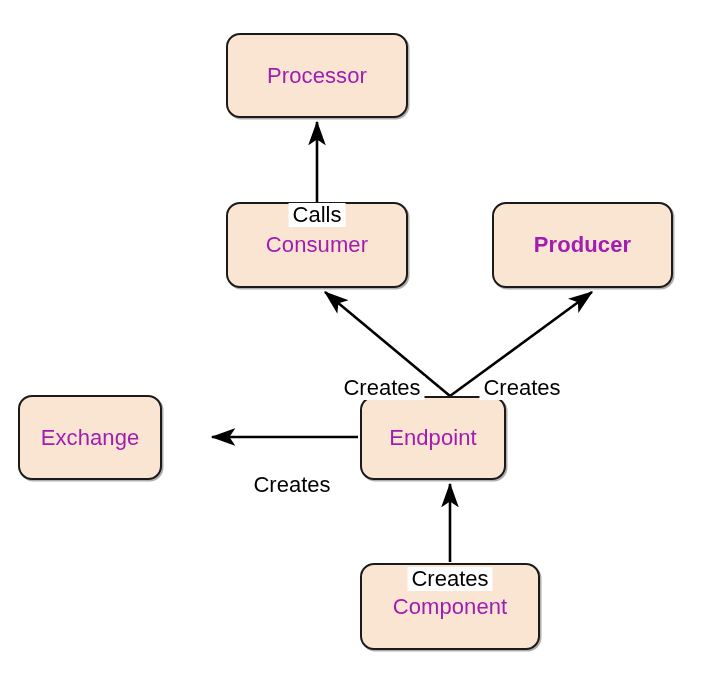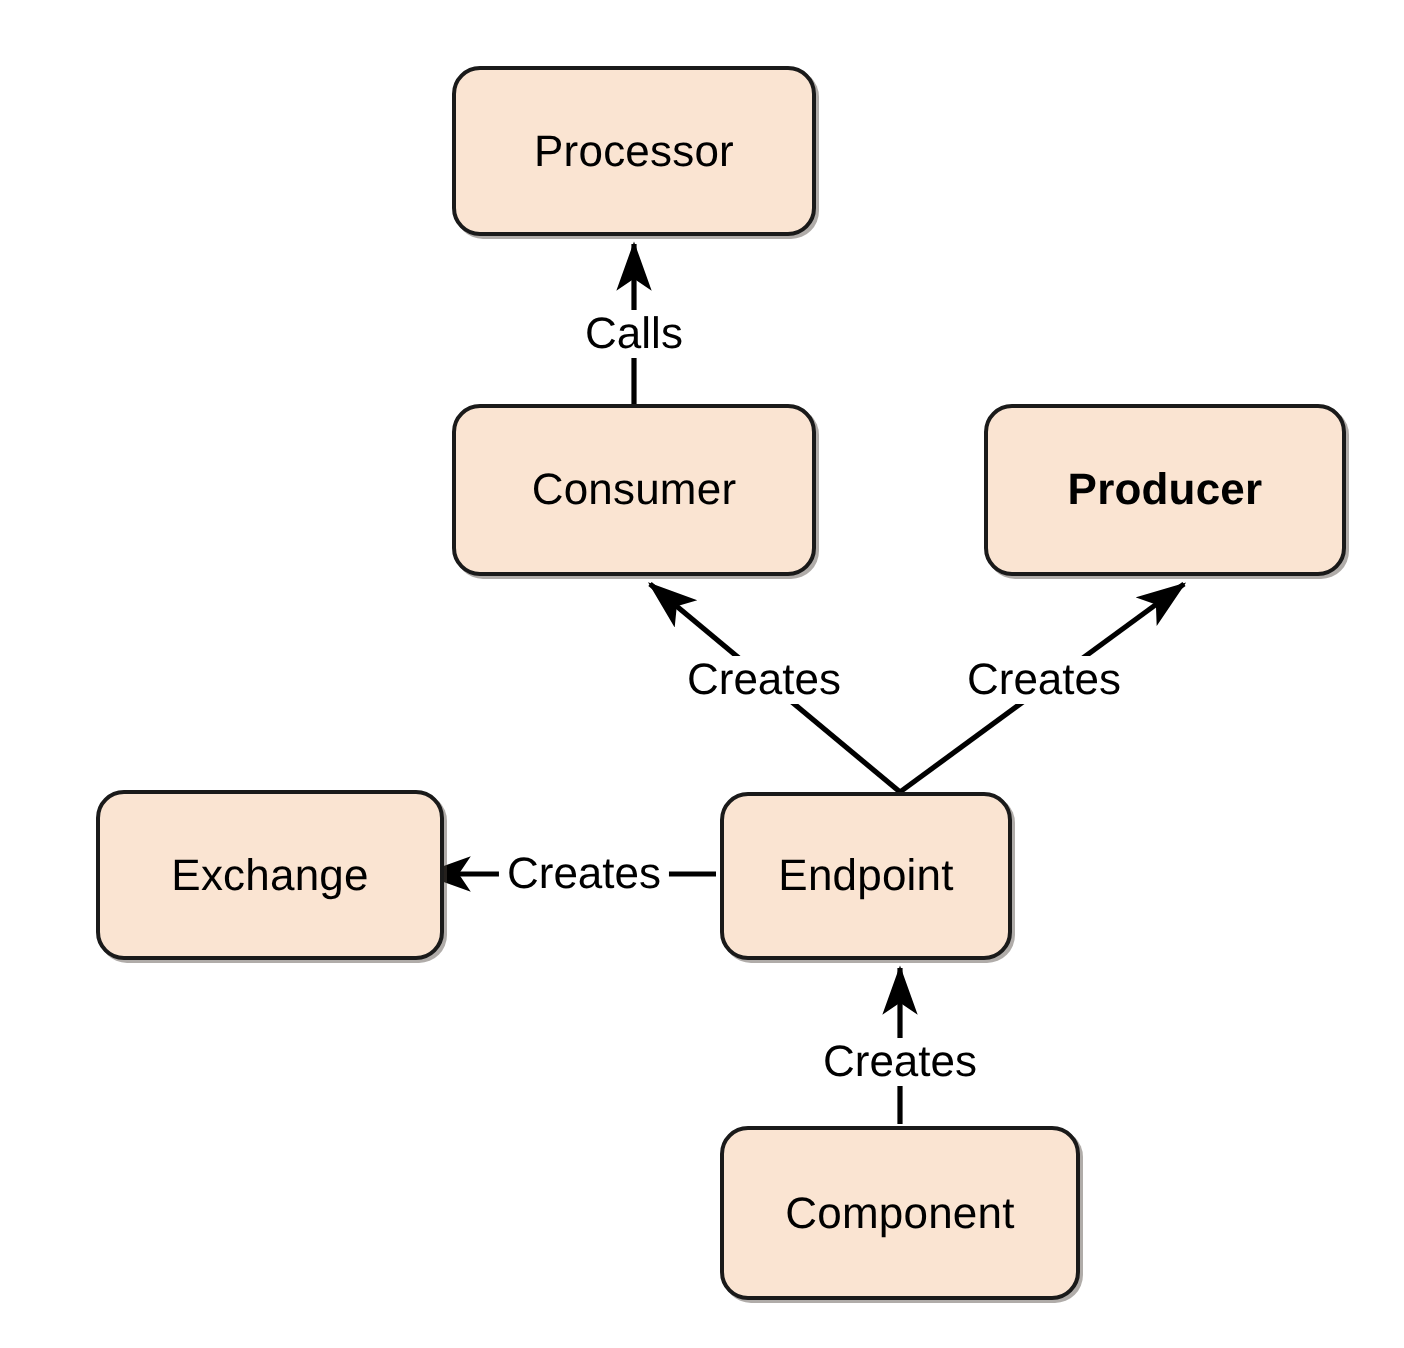--- a/index.html
+++ b/index.html
@@ -34,34 +34,35 @@
     border-radius: 14px;
     display: flex;
     align-items: center;
     justify-content: center;
     box-shadow: 1.5px 1.5px 0 rgba(80,70,65,0.45);
   }
   .node-label {
     font-family: "Liberation Sans", sans-serif;
     font-size: 22px;
     line-height: 1;
-    color: #000000;
+    color: #a21caf;
     white-space: nowrap;
     letter-spacing: 0.1px;
   }
   .edge-label {
     position: absolute;
     font-family: "Liberation Sans", sans-serif;
     font-size: 22px;
     line-height: 1;
     color: #000000;
     white-space: nowrap;
     background: #ffffff;
     padding: 1px 4px;
     transform: translate(-50%, -50%);
+    margin-top: 48px;
   }
 </style>
 </head>
 <body>
 
 <div id="canvas">
 
   <svg id="edges" viewBox="0 0 702 674" width="702" height="674" xmlns="http://www.w3.org/2000/svg">
     <defs>
       <marker id="arrowhead" markerWidth="10" markerHeight="10" refX="9" refY="3.4" orient="auto" markerUnits="strokeWidth">
@@ -90,21 +91,21 @@
   </div>
 
   <div class="node" style="left:226px; top:202px; width:182px; height:86px;">
     <span class="node-label">Consumer</span>
   </div>
 
   <div class="node" style="left:492px; top:202px; width:181px; height:86px;font-weight:bold;">
     <span class="node-label">Producer</span>
   </div>
 
-  <div class="node" style="left:48px; top:395px; width:174px; height:85px;">
+  <div class="node" style="left:18px; top:395px; width:144px; height:85px;">
     <span class="node-label">Exchange</span>
   </div>
 
   <div class="node" style="left:360px; top:396px; width:146px; height:84px;">
     <span class="node-label">Endpoint</span>
   </div>
 
   <div class="node" style="left:360px; top:563px; width:180px; height:87px;text-align:center;">
     <span class="node-label">Component</span>
   </div>

